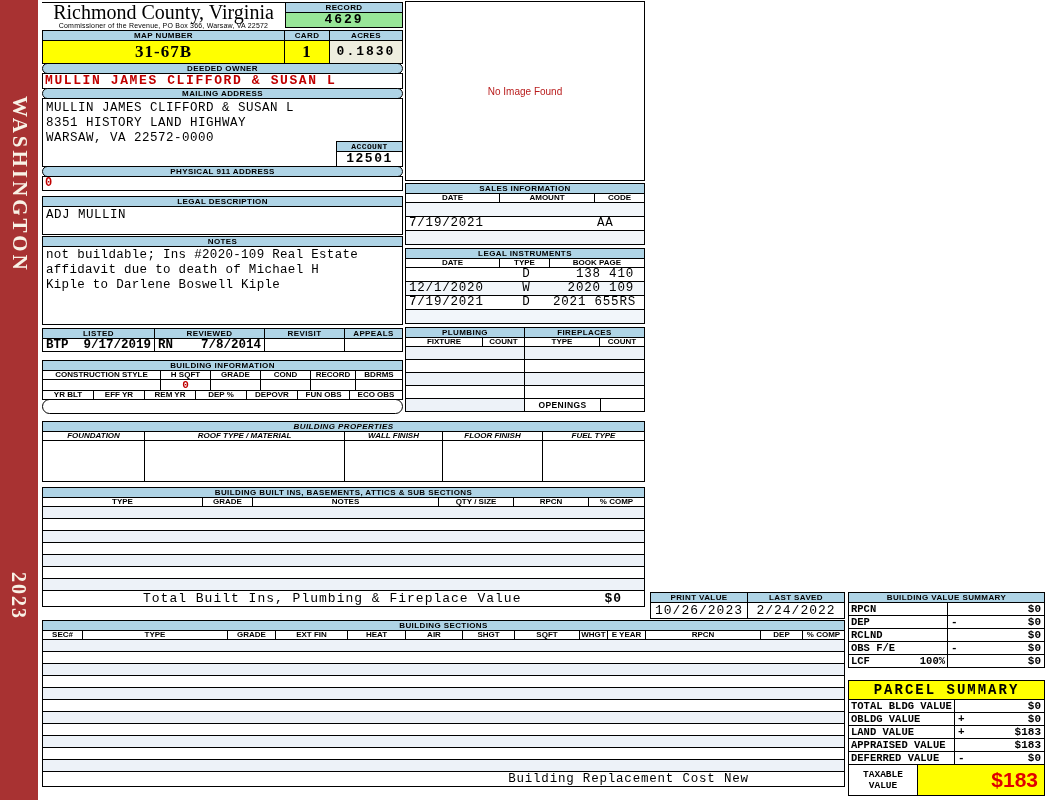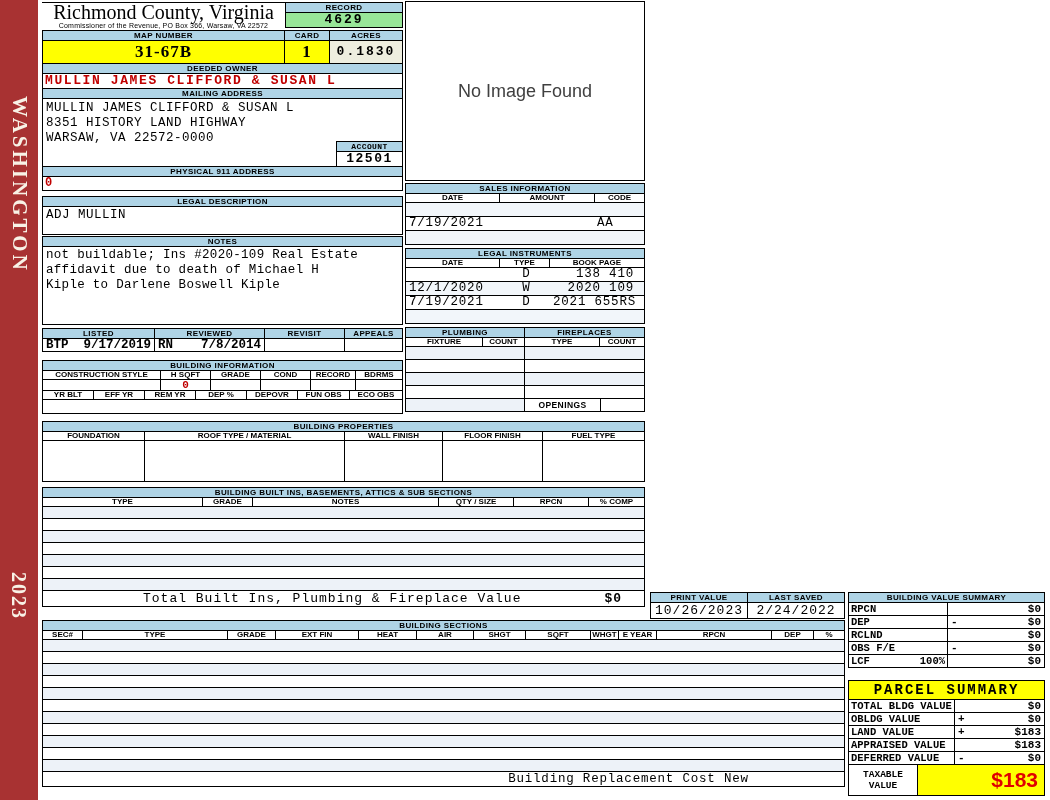--- a/index.html
+++ b/index.html
@@ -14,21 +14,21 @@
   .v-text { position:absolute; left:7px; writing-mode:vertical-rl; color:#F8F2E6;
             font-family:"Liberation Serif", serif; font-weight:bold; }
   .v-county { top:96px; font-size:21px; letter-spacing:3px; }
   .v-year { top:572px; font-size:20px; letter-spacing:2px; }
 
   
   .bar { background:#AFD4E6; border:1px solid #000; height:11px; line-height:9px;
          font-size:8px; font-weight:bold; text-align:center; letter-spacing:.4px; overflow:hidden; }
   .subhdr { background:#fff; border:1px solid #000; height:10px; line-height:8px;
             font-size:8px; font-weight:bold; text-align:center; overflow:hidden; }
-  .mt { margin-top:-1px; }
+  .mt { margin-top:-1px;border-radius:11px; }
   .ml { margin-left:-1px; }
 
   .mono { font-family:"Liberation Mono","DejaVu Sans Mono",monospace; }
   .box { background:#fff; border:1px solid #000; }
 
   
   .title-box { width:243px; height:27px; border-top:1px solid #000; background:#fff; text-align:center; }
   .county-title { font-family:"Liberation Serif",serif; font-size:20px; line-height:19px; }
   .county-sub { font-size:7px; line-height:7px; letter-spacing:.2px; }
   .record-box { width:118px; }
@@ -56,21 +56,21 @@
   .pair { display:flex; justify-content:space-between; padding:0 3px;font-weight:bold; }
 
   .blank14 { background:#fff; border:1px solid #000; margin-top:-1px; height:14px; }
   .tintodd > div:nth-child(odd) { background:#EDF2F8; }
 
   .datarow { display:flex; border:1px solid #000; margin-top:-1px; height:15px; line-height:13px;
              font-size:12.5px; letter-spacing:.8px; }
   .datarow .c { overflow:hidden; white-space:nowrap; }
 
   .no-image { left:405px; top:1px; width:240px; height:180px; border:1px solid #000; background:#fff;
-              display:flex; align-items:center; justify-content:center; font-size:18px; color:#404040; }
+              display:flex; align-items:center; justify-content:center; font-size:10px; color:#b91c1c; }
 
   
   .vs-row { display:flex; margin-top:-1px; height:14px; }
   .vs-label { width:100px; background:#fff; border:1px solid #000; font-weight:bold; font-size:10.5px;
               line-height:12px; padding:0 2px; display:flex; justify-content:space-between; }
   .vs-val { flex:1; background:#fff; border:1px solid #000; margin-left:-1px; font-weight:bold; font-size:11px;
             line-height:12px; display:flex; justify-content:space-between; padding:0 3px; }
   .ps-title { background:#FFFF00; border:1px solid #000; height:20px; line-height:18px; text-align:center;
               font-weight:bold; font-size:14px; letter-spacing:2px; }
   .tax-row { display:flex; margin-top:-1px; height:32px; }
@@ -282,21 +282,21 @@
         <div class="blank14"></div>
         <div class="blank14"></div>
       </div>
       <div class="row mt">
         <div class="box" style="width:77px;height:14px;font-weight:bold;font-size:8.5px;text-align:center;line-height:12px;letter-spacing:.4px">OPENINGS</div>
         <div class="box ml" style="flex:1;height:14px"></div>
       </div>
     </div>
   </div>
 
-  <div class="abs" style="left:42px; top:421px; width:603px;">
+  <div class="abs" style="left:42px; top:421px; width:603px;font-style:italic;">
     <div class="bar">BUILDING PROPERTIES</div>
     <div class="row mt">
       <div class="subhdr" style="width:103px">FOUNDATION</div>
       <div class="subhdr ml" style="width:201px">ROOF TYPE / MATERIAL</div>
       <div class="subhdr ml" style="width:99px">WALL FINISH</div>
       <div class="subhdr ml" style="width:101px">FLOOR FINISH</div>
       <div class="subhdr ml" style="flex:1">FUEL TYPE</div>
     </div>
     <div class="row mt">
       <div class="box" style="width:103px;height:42px"></div>
@@ -392,21 +392,21 @@
         </div>
     </div>
   </div>
 
   <div class="abs" style="left:42px; top:620px; width:803px;">
     <div class="bar">BUILDING SECTIONS</div>
     <div class="row mt">
       <div class="subhdr" style="width:41px">SEC#</div>
       <div class="subhdr ml" style="width:146px">TYPE</div>
       <div class="subhdr ml" style="width:49px">GRADE</div>
-      <div class="subhdr ml" style="width:84px">EXT FIN</div>
+      <div class="subhdr ml" style="width:73px">EXT FIN</div>
       <div class="subhdr ml" style="width:59px">HEAT</div>
       <div class="subhdr ml" style="width:58px">AIR</div>
       <div class="subhdr ml" style="width:53px">SHGT</div>
       <div class="subhdr ml" style="width:66px">SQFT</div>
       <div class="subhdr ml" style="width:29px">WHGT</div>
       <div class="subhdr ml" style="width:39px">E YEAR</div>
       <div class="subhdr ml" style="width:116px">RPCN</div>
       <div class="subhdr ml" style="width:43px">DEP</div>
       <div class="subhdr ml" style="flex:1">% COMP</div>
     </div>

